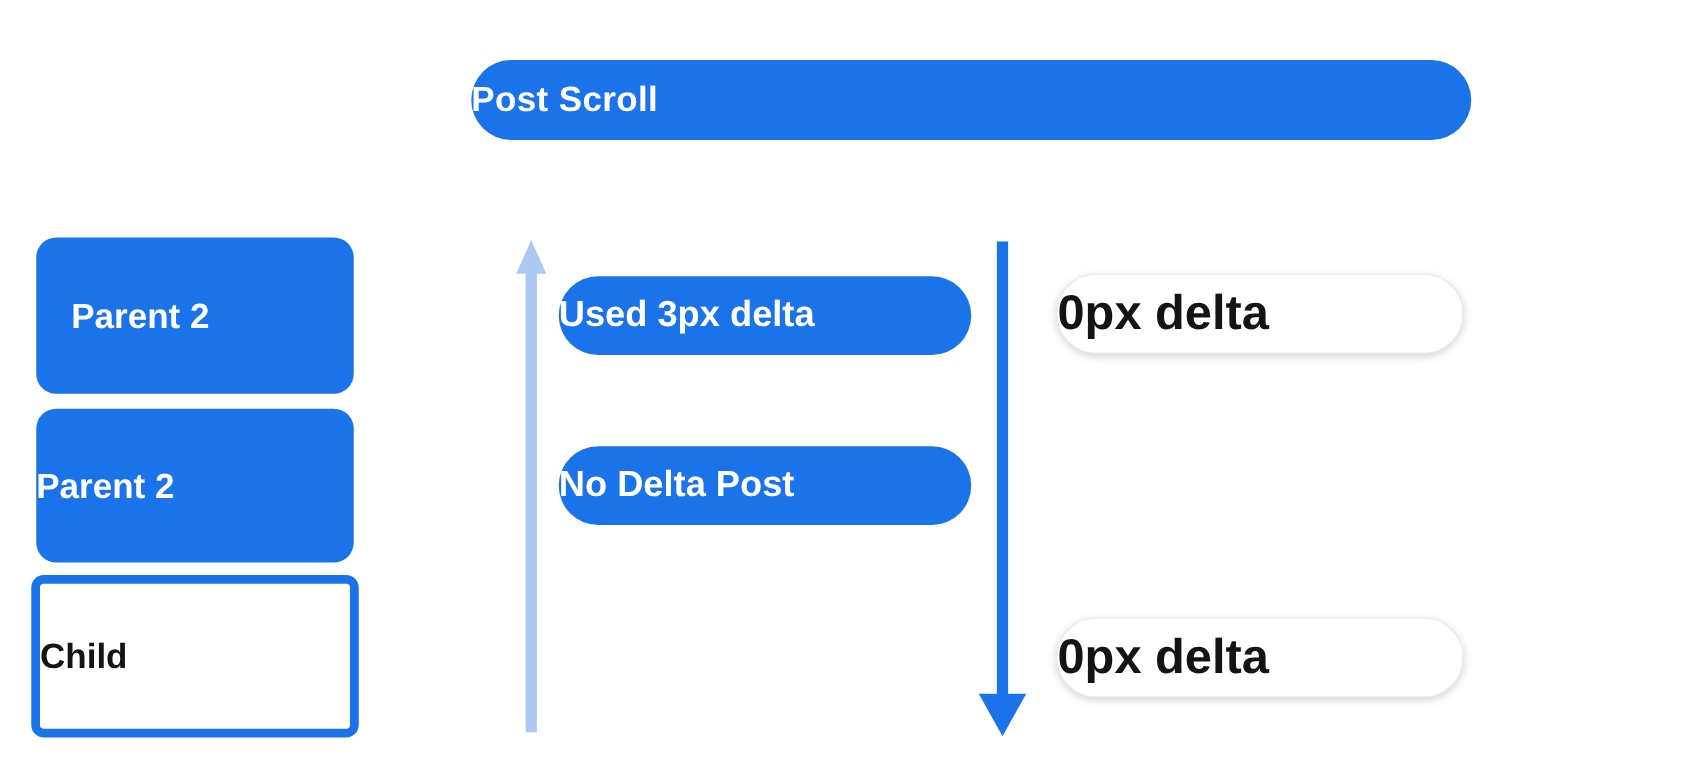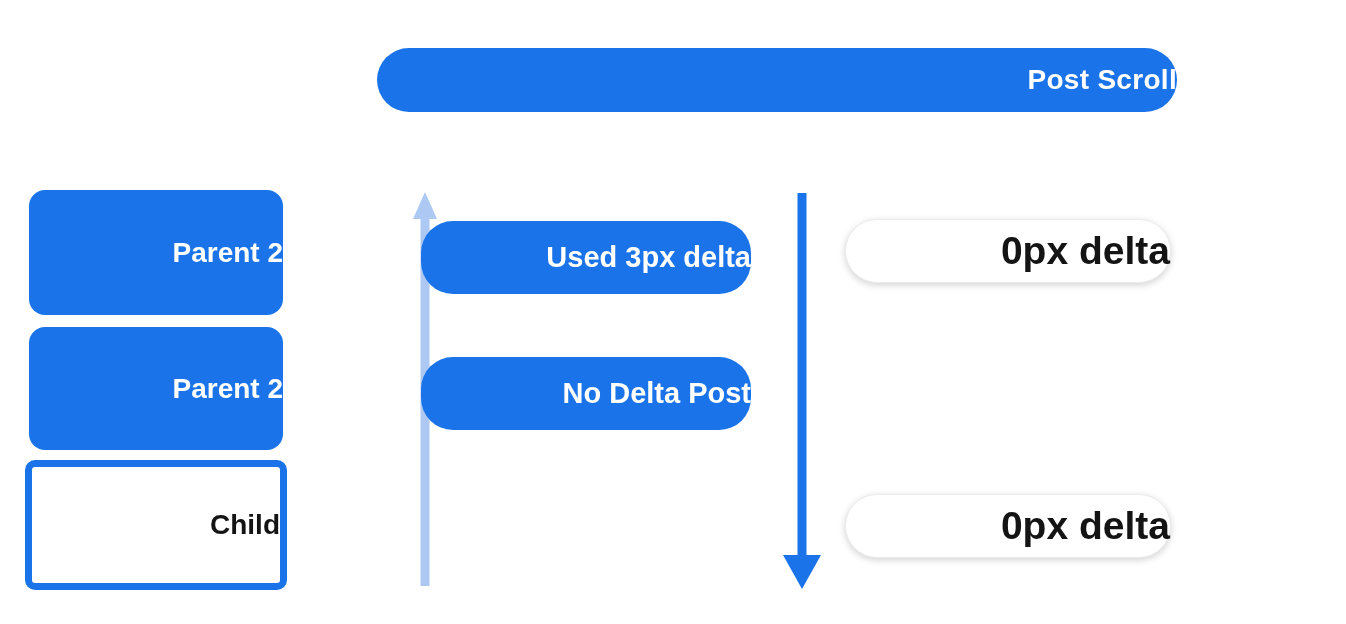--- a/index.html
+++ b/index.html
@@ -9,21 +9,21 @@
     width: 1346px;
     height: 624px;
     background: var(--canvas-bg, #ffffff);
     font-family: "Liberation Sans", sans-serif;
     overflow: hidden;
   }
   .pill, .box {
     position: absolute;
     display: flex;
     align-items: center;
-    justify-content: flex-end;
+    justify-content: flex-start;
     text-align: center;
   }
   .blue-fill {
     background: var(--primary-blue, #1a73e8);
     color: #ffffff;
     font-weight: 700;
   }
   .header-pill {
     left: 377px; top: 48px;
     width: 800px; height: 64px;
@@ -43,22 +43,22 @@
     left: 25px; top: 460px;
     width: 262px; height: 130px;
     background: #ffffff;
     border: 7px solid var(--primary-blue, #1a73e8);
     border-radius: 10px;
     color: var(--text-dark, #141414);
     font-weight: 600;
     font-size: 28px;
   }
   .mid-pill {
-    left: 421px;
-    width: 330px; height: 73px;
+    left: 447px;
+    width: 330px; height: 63px;
     border-radius: 32px;
     font-size: 29px;
   }
   .mid-pill-1 { top: 221px; }
   .mid-pill-2 { top: 357px; }
   .white-pill {
     left: 845px;
     width: 326px; height: 64px;
     background: #ffffff;
     border: 1px solid var(--white-pill-border, #ececec);

